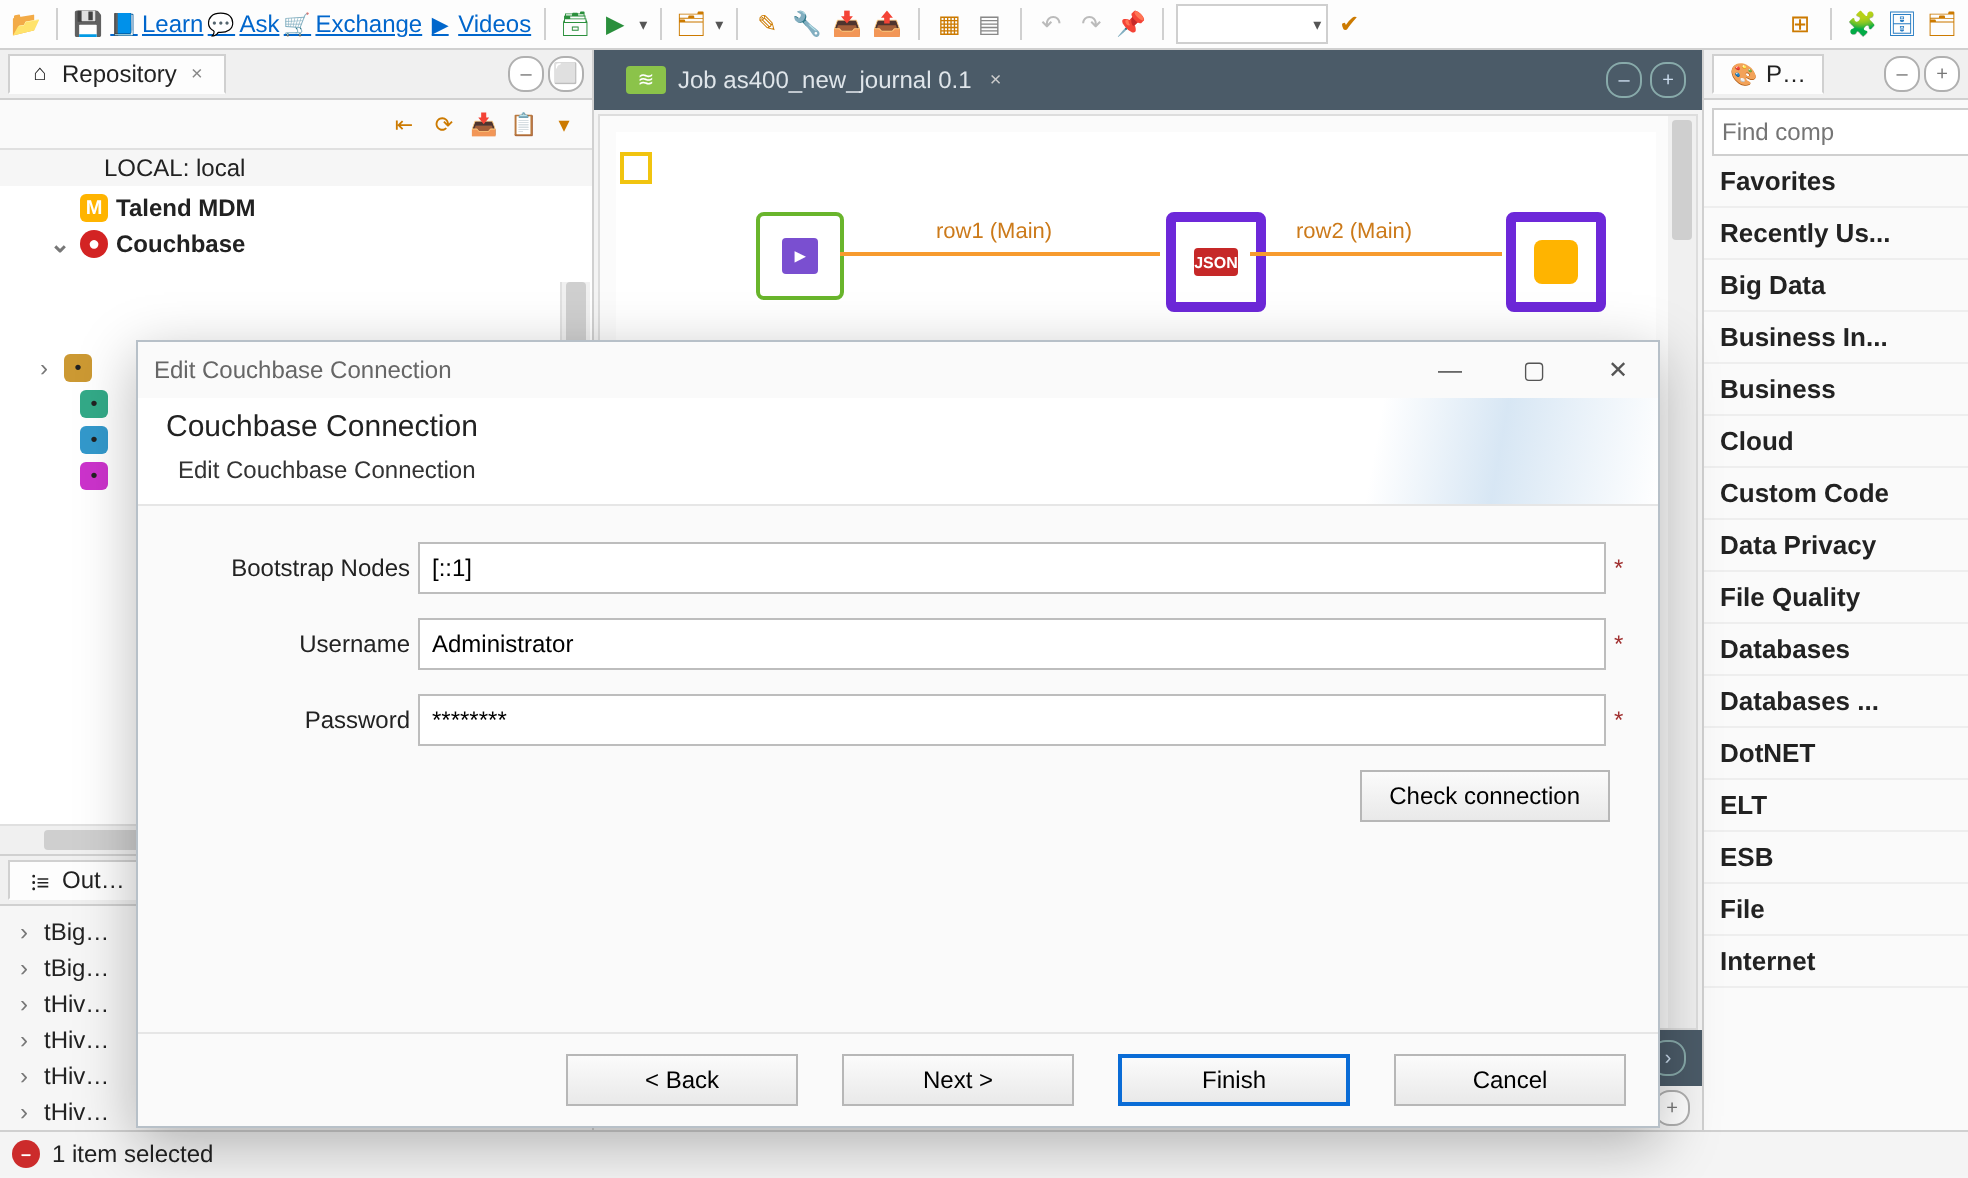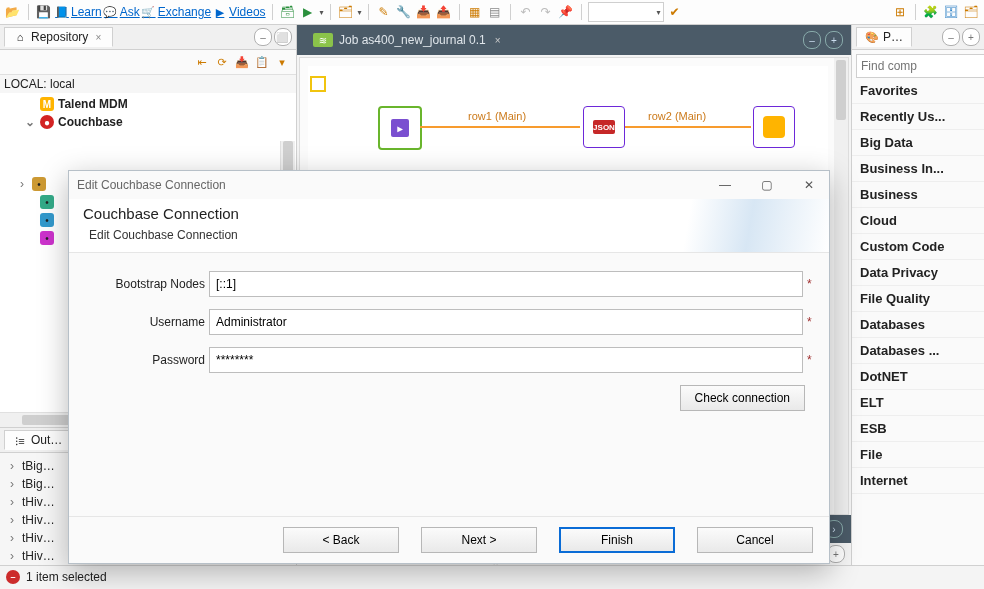--- a/index.html
+++ b/index.html
@@ -17,21 +17,21 @@
   
   .left-col { width:296px; display:flex; flex-direction:column; border-right:1px solid #d0d0d0; background:#f6f6f6; position:relative; }
   .view-tabbar { height:24px; display:flex; align-items:center; border-bottom:1px solid #d0d0d0; background:#f0f0f0; padding-left:4px; gap:4px; }
   .view-tab { display:flex; align-items:center; gap:4px; padding:2px 8px; background:#fdfdfd; border:1px solid #d0d0d0; border-bottom:1px solid #fdfdfd; font-size:12px; cursor:pointer; }
   .tab-close { width:12px; height:12px; font-size:10px; color:#888; display:inline-flex; align-items:center; justify-content:center; cursor:pointer; }
   .view-tools { margin-left:auto; display:flex; gap:2px; padding-right:4px; }
   .circle-btn { width:16px; height:16px; border:1px solid #b0b0b0; border-radius:8px; display:inline-flex; align-items:center; justify-content:center; font-size:10px; color:#777; background:#fff; cursor:pointer; }
   .repo-toolbar { height:20px; display:flex; align-items:center; justify-content:flex-end; gap:4px; padding:2px 6px; border-bottom:1px solid #e0e0e0; background:#fafafa; }
   .mini-btn { width:16px; height:16px; display:inline-flex; align-items:center; justify-content:center; font-size:11px; color:#cc7a00; cursor:pointer; }
   .repo-body { flex:1; background:#fff; position:relative; overflow:hidden; }
-  .repo-local { padding:2px 4px; font-size:12px; }
+  .repo-local { padding:2px 4px; font-size:12px;margin-left:48px; }
   .tree { padding:2px 2px 0 6px; }
   .tree-row { display:flex; align-items:center; gap:4px; height:18px; font-size:12px; }
   .tree-row.bold { font-weight:600; }
   .tree-twist { width:12px; text-align:center; color:#777; cursor:pointer; }
   .tree-ico { width:14px; height:14px; border-radius:3px; display:inline-flex; align-items:center; justify-content:center; font-size:10px; }
   .ico-mdm { background:#ffb400; color:#fff; }
   .ico-cb  { background:#d32323; color:#fff; border-radius:7px; }
   .left-scroll-v { position:absolute; right:1px; top:48px; bottom:10px; width:14px; background:#f0f0f0; border-left:1px solid #e0e0e0; }
   .left-scroll-v .thumb { position:absolute; top:0; left:2px; right:2px; height:120px; background:#cfcfcf; border-radius:2px; }
   .left-scroll-h { height:14px; background:#f0f0f0; border-top:1px solid #e0e0e0; display:flex; }
@@ -44,21 +44,21 @@
   .center-col { flex:1; display:flex; flex-direction:column; background:#f4f4f4; position:relative; }
   .editor-tabbar { height:30px; background:#4b5b68; display:flex; align-items:center; padding:0 8px; gap:8px; color:#fff; }
   .editor-tab { display:flex; align-items:center; gap:6px; background:#4b5b68; padding:4px 8px; color:#dfe5ea; font-size:12px; cursor:pointer; }
   .ed-ico { width:20px; height:14px; background:#8bc34a; border-radius:2px; display:inline-flex; align-items:center; justify-content:center; color:#fff; font-size:10px; }
   .editor-tools { margin-left:auto; display:flex; gap:4px; }
   .editor-body { flex:1; position:relative; background:#fbfbfb; border:1px solid #ddd; margin:2px 2px 0 2px; overflow:hidden; }
   .ed-scroll-v { position:absolute; right:0; top:0; bottom:0; width:14px; background:#f0f0f0; }
   .ed-scroll-v .thumb { position:absolute; left:2px; right:2px; top:2px; height:60px; background:#cfcfcf; border-radius:2px; }
   .design-canvas { position:absolute; left:8px; right:20px; top:8px; bottom:8px; background:#fff; }
   .design-mark { position:absolute; left:2px; top:10px; width:12px; height:12px; border:2px solid #f1c40f; background:transparent; }
-  .comp-node { position:absolute; width:40px; height:40px; border:1px solid #6d28d9; border-radius:4px; background:#fff; display:flex; align-items:center; justify-content:center; font-size:10px; font-weight:600; }
+  .comp-node { position:absolute; width:40px; height:40px; border:5px solid #6d28d9; border-radius:4px; background:#fff; display:flex; align-items:center; justify-content:center; font-size:10px; font-weight:600; }
   .comp-node.green { border:2px solid #69b52c; }
   .comp-purple { width:18px; height:18px; background:#7a4fd0; border-radius:2px; display:flex; align-items:center; justify-content:center; color:#fff; }
   .comp-json  { width:22px; height:14px; background:#c62828; color:#fff; border-radius:2px; font-size:8px; display:flex; align-items:center; justify-content:center; }
   .comp-db    { width:22px; height:22px; background:#ffb400; border-radius:4px; }
   .flow-line  { position:absolute; height:2px; background:#f79b2e; }
   .flow-label { position:absolute; color:#cc7a1a; font-size:11px; }
   .pager-bar { height:28px; background:#4b5b68; display:flex; align-items:center; justify-content:flex-end; padding:0 8px; gap:6px; }
   .center-toolrow { height:22px; display:flex; align-items:center; justify-content:flex-end; gap:4px; padding:0 6px; }
   
   .right-col { width:132px; border-left:1px solid #d0d0d0; display:flex; flex-direction:column; background:#fafafa; }

